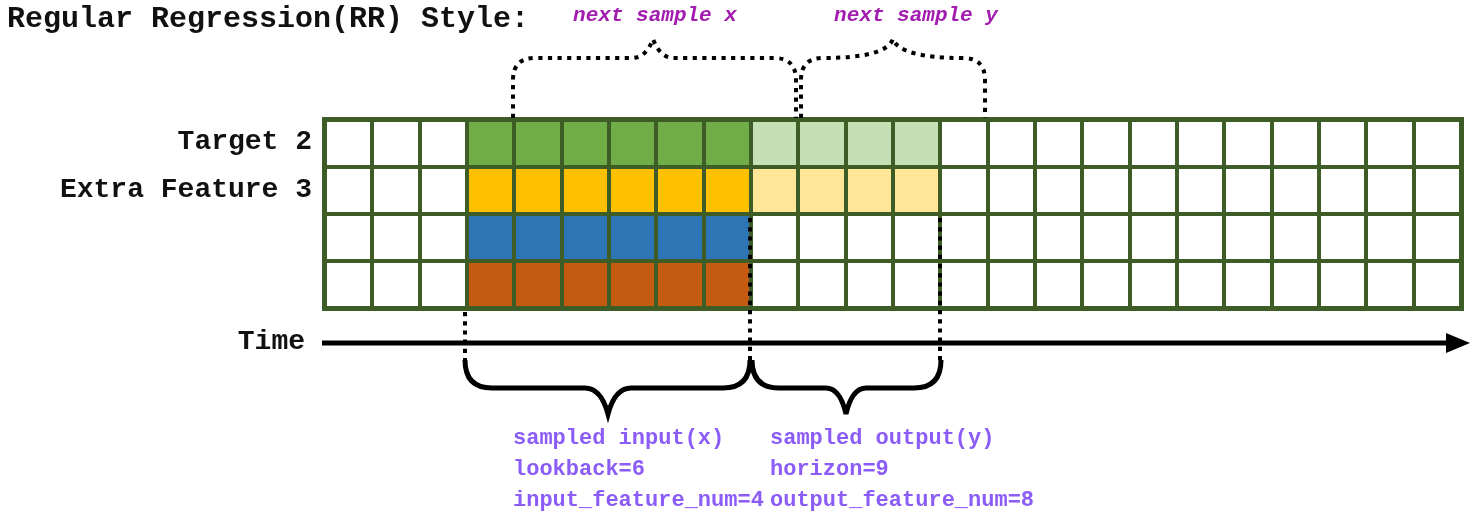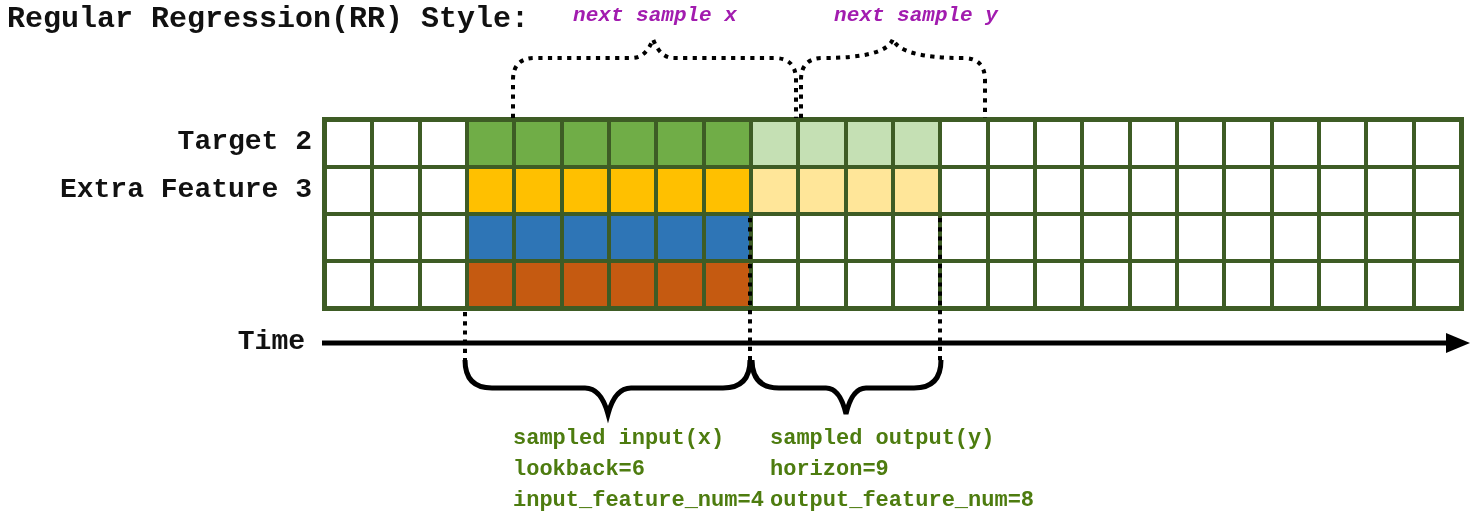--- a/index.html
+++ b/index.html
@@ -70,21 +70,21 @@
     font-size:28px;
     font-weight:700;
     color:#111;
   }
   .caption{
     position:absolute;
     top:423px;
     font-size:22px;
     font-weight:600;
     line-height:31px;
-    color:#4d7c0f;
+    color:#8b5cf6;
     white-space:nowrap;
   }
   .caption-input{left:513px;}
   .caption-output{left:770px;}
 </style>
 </head>
 <body>
 
 <div class="canvas">
 

